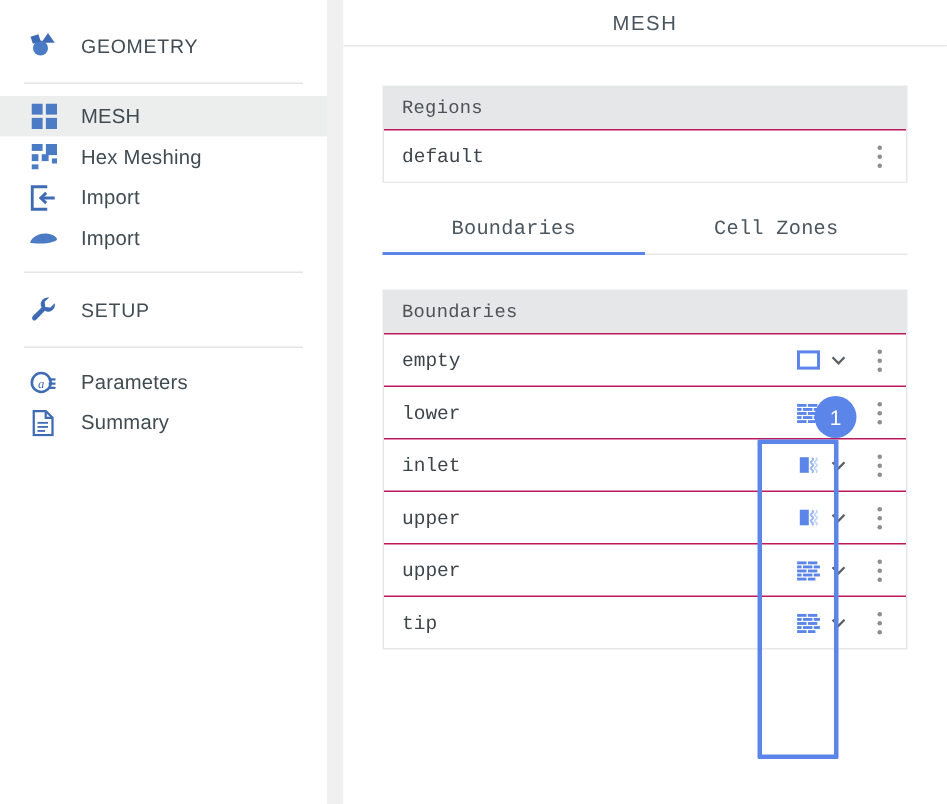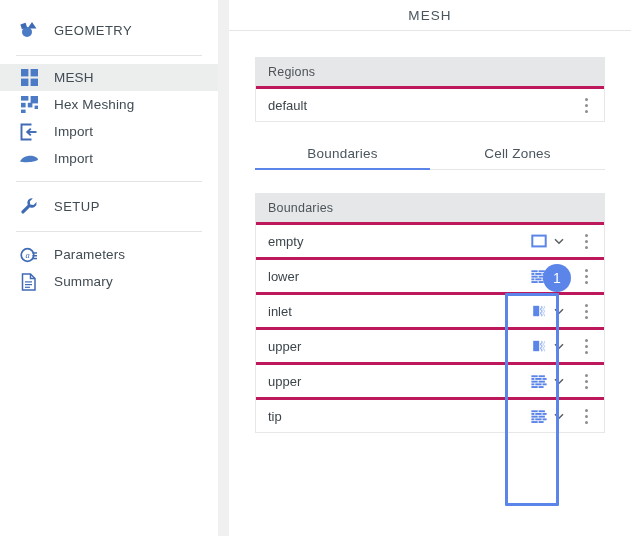--- a/index.html
+++ b/index.html
@@ -101,20 +101,21 @@
   }
   .main-title {
     font-size: 13.5px;
     color: #4a555e;
     letter-spacing: 1.1px;
   }
 
   .panel-body {
     padding: 0 26px;
     box-sizing: border-box;
+    font-family: Liberation Mono, monospace;
   }
 
   
   .card {
     border: 1px solid #e6e7e8;
     box-sizing: border-box;
     background: #ffffff;
   }
   .card-head {
     background: #e6e7e8;
@@ -130,21 +131,21 @@
     color: #4d5358;
     letter-spacing: 0.2px;
   }
   .row {
     height: 35px;
     display: flex;
     align-items: center;
     padding-left: 12px;
     padding-right: 6px;
     box-sizing: border-box;
-    border-top: 3px solid #be185d;
+    border-top: 1px solid #be185d;
     background: #ffffff;
   }
   .row:first-of-type {
     border-top: none;
   }
   .row-label {
     font-size: 13px;
     color: #3d454b;
     flex: 1 1 auto;
     white-space: nowrap;

